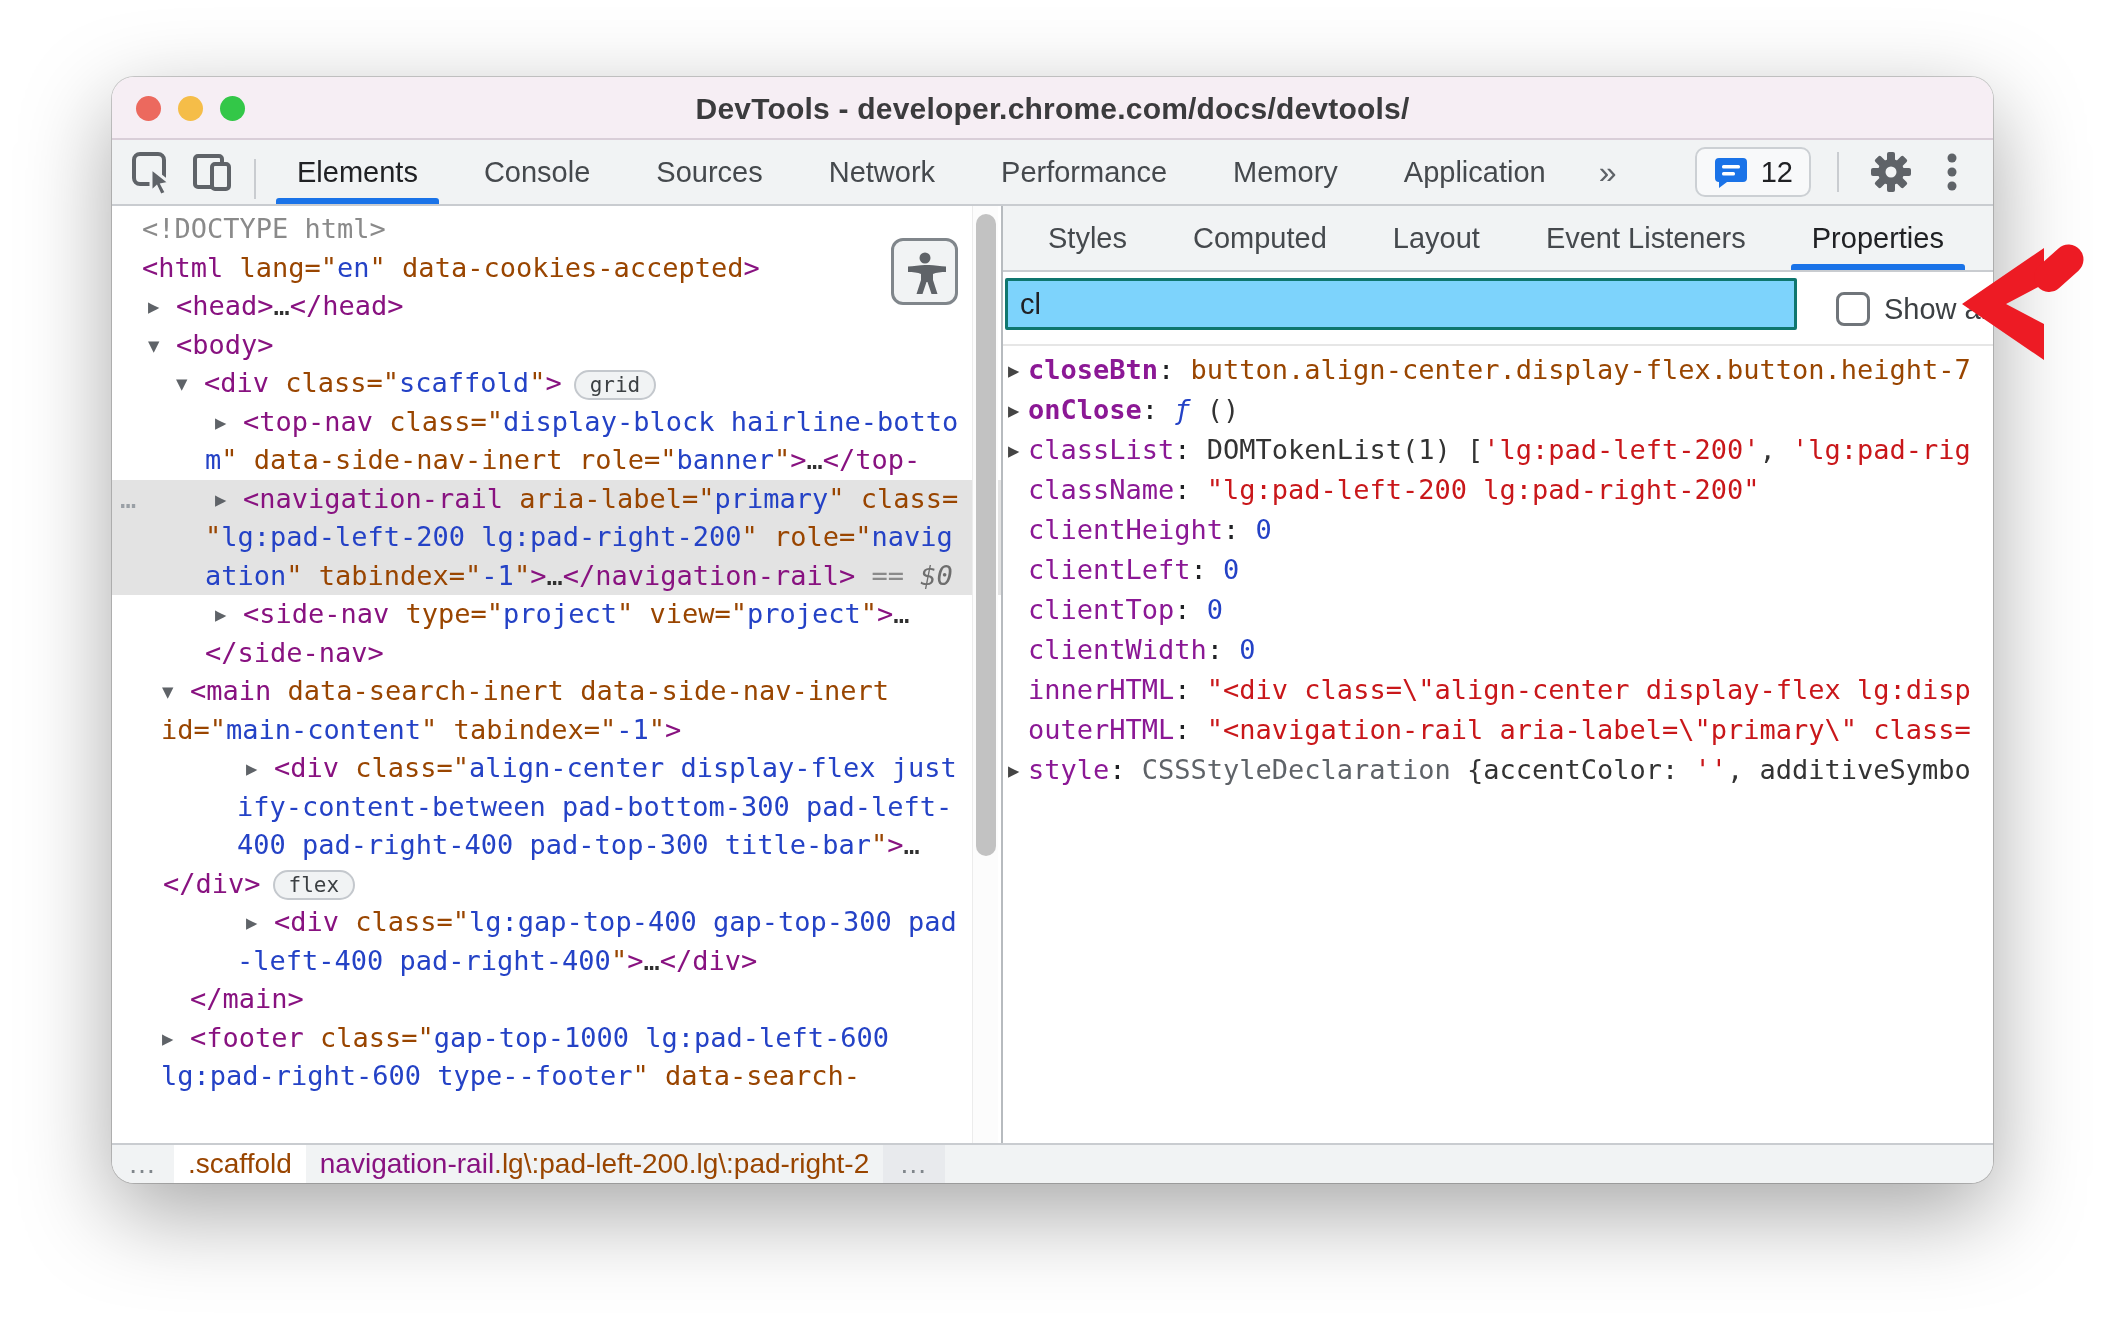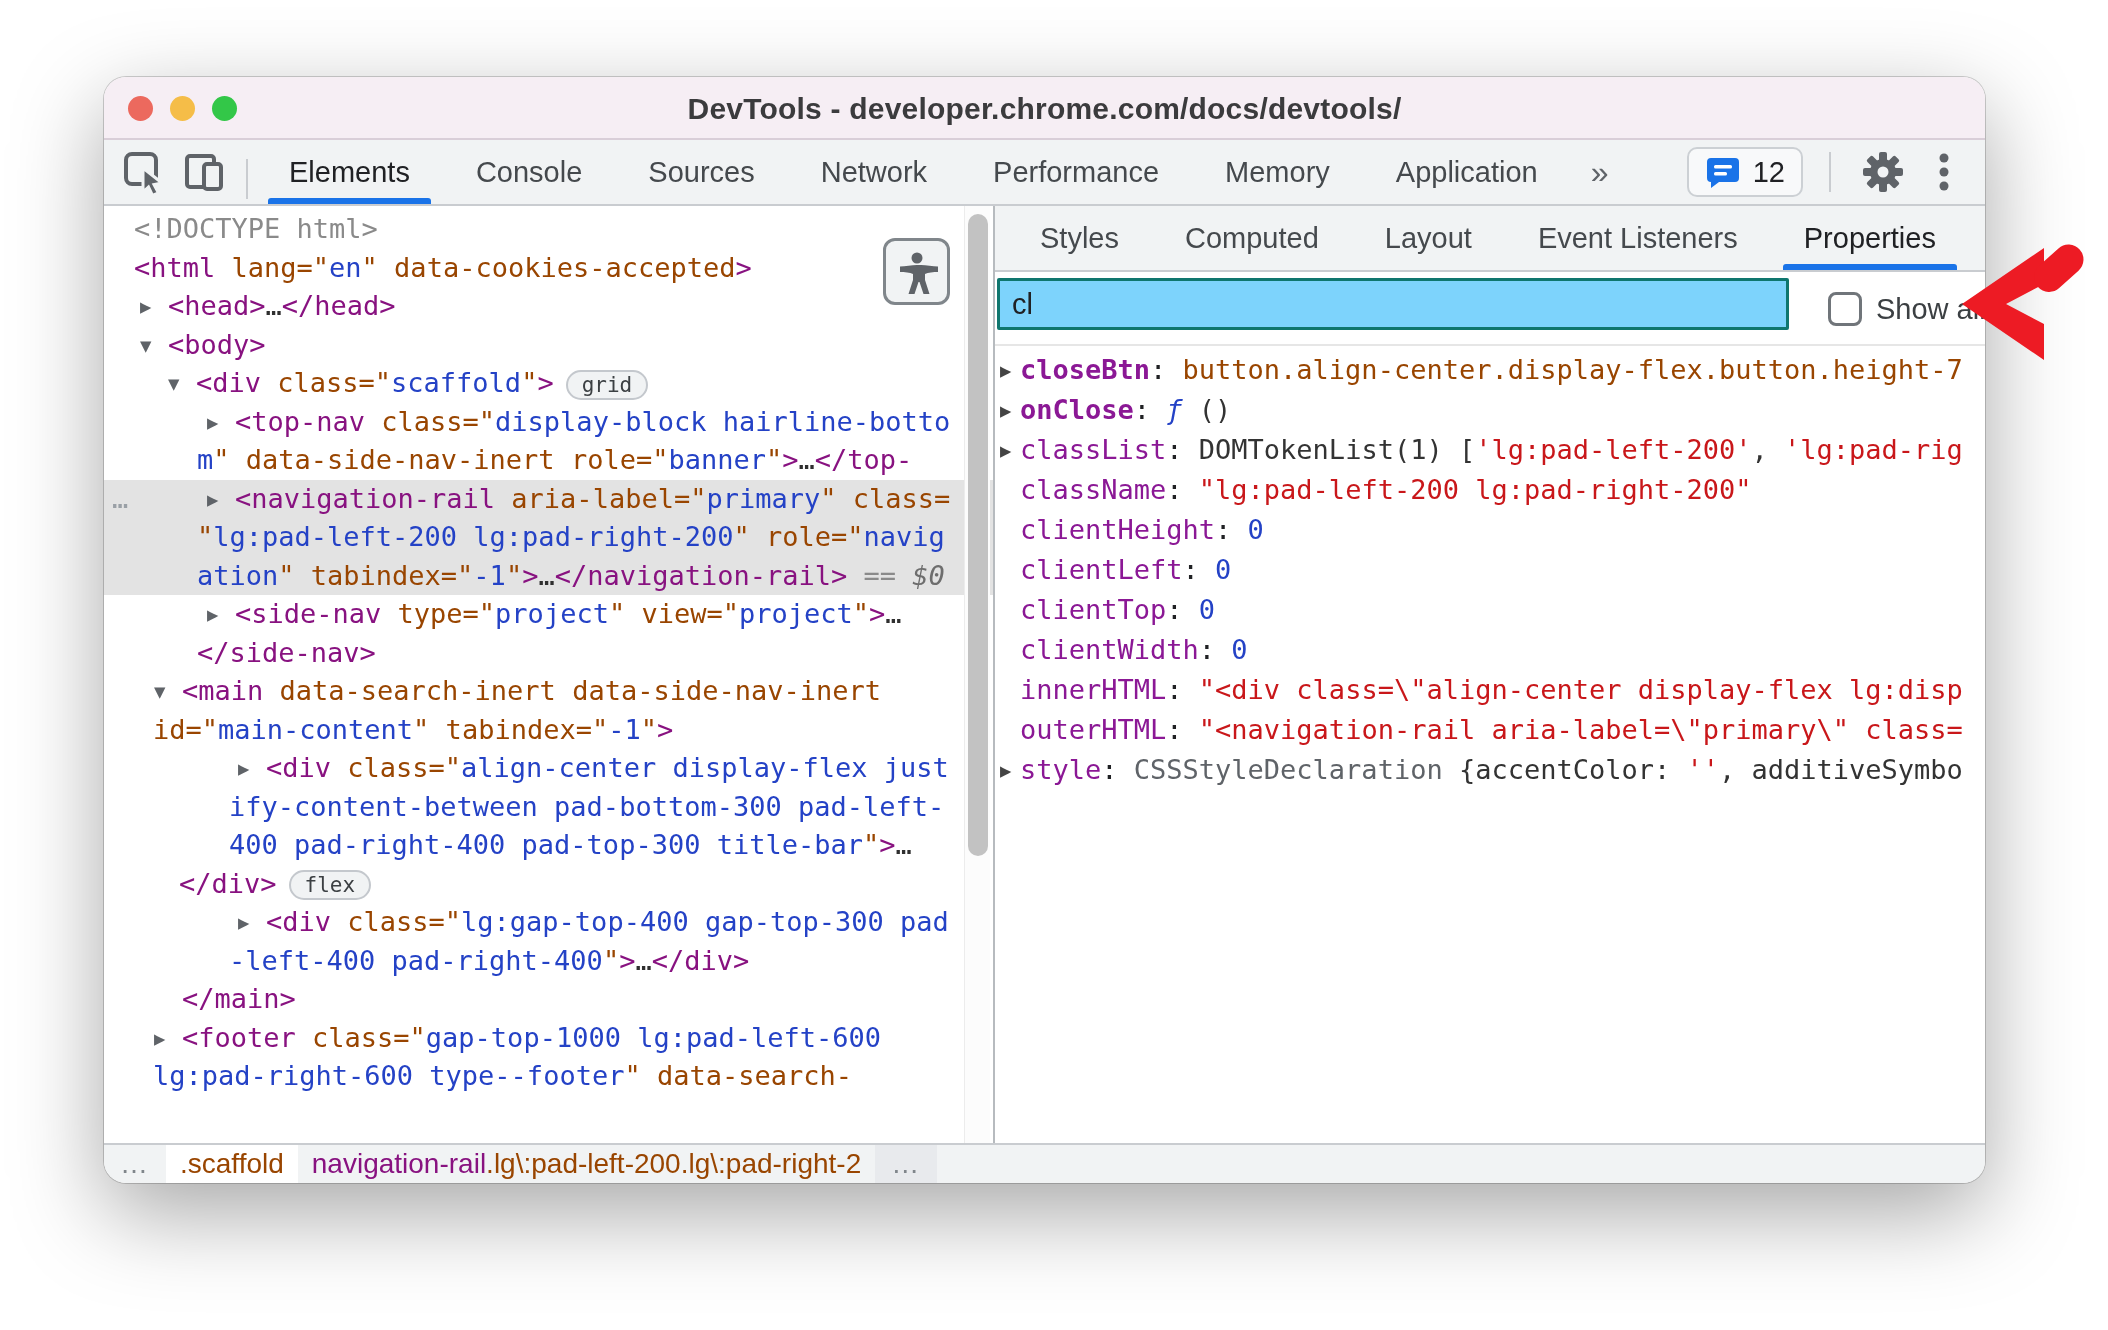--- a/index.html
+++ b/index.html
@@ -1,20 +1,20 @@
 <!DOCTYPE html>
 <html><head>
 <meta charset="utf-8">
 <style>
   * { box-sizing: border-box; margin: 0; padding: 0; }
   html,body { width: 2108px; height: 1330px; background: #ffffff; font-family: "Liberation Sans", sans-serif; }
   .stage { position: relative; width: 2108px; height: 1330px; overflow: hidden; }
 
   .window {
-    position: absolute; left: 104px; top: 77px; width: 1881px; height: 1106px;
+    position: absolute; left: 112px; top: 77px; width: 1881px; height: 1106px;
     background: #ffffff; border-radius: 22px; overflow: hidden;
     box-shadow: 0 0 0 1px rgba(0,0,0,.18), 0 30px 90px rgba(0,0,0,.35);
     display: flex; flex-direction: column;
   }
 
   
   .titlebar { height: 63px; background: #f6eef4; border-bottom: 2px solid #d9ced8; position: relative; flex: 0 0 auto; }
   .lights { position: absolute; left: 12px; top: 0; height: 63px; display: flex; align-items: center; gap: 17px; padding-left: 12px; }
   .light { width: 25px; height: 25px; border-radius: 50%; }
   .light.red { background: #ec695e; }
@@ -192,21 +192,21 @@
             <div class="t-row sel" style="padding-left: 131px;"><span class="t-gutter">…</span><span class="t-arrow" style="left: 103px;">▶</span><span class="c-tag">&lt;navigation-rail</span><span class="c-attr"> aria-label="</span><span class="c-val">primary</span><span class="c-attr">" class=</span></div>
             <div class="t-row sel" style="padding-left: 93px;"><span class="c-attr">"</span><span class="c-val">lg:pad-left-200 lg:pad-right-200</span><span class="c-attr">" role="</span><span class="c-val">navig</span></div>
             <div class="t-row sel" style="padding-left: 93px;"><span class="c-val">ation</span><span class="c-attr">" tabindex="</span><span class="c-val">-1</span><span class="c-attr">"</span><span class="c-tag">&gt;</span><span class="c-txt">…</span><span class="c-tag">&lt;/navigation-rail&gt;</span><span class="c-eq"> == </span><span class="c-d0">$0</span></div>
             <div class="t-row" style="padding-left: 131px;"><span class="t-arrow" style="left: 103px;">▶</span><span class="c-tag">&lt;side-nav</span><span class="c-attr"> type="</span><span class="c-val">project</span><span class="c-attr">" view="</span><span class="c-val">project</span><span class="c-attr">"</span><span class="c-tag">&gt;</span><span class="c-txt">…</span></div>
             <div class="t-row" style="padding-left: 93px;"><span class="c-tag">&lt;/side-nav&gt;</span></div>
             <div class="t-row" style="padding-left: 78px;"><span class="t-arrow" style="left: 50px;">▼</span><span class="c-tag">&lt;main</span><span class="c-attr"> data-search-inert data-side-nav-inert</span></div>
             <div class="t-row" style="padding-left: 49px;"><span class="c-attr">id="</span><span class="c-val">main-content</span><span class="c-attr">" tabindex="</span><span class="c-val">-1</span><span class="c-attr">"</span><span class="c-tag">&gt;</span></div>
             <div class="t-row" style="padding-left: 162px;"><span class="t-arrow" style="left: 134px;">▶</span><span class="c-tag">&lt;div</span><span class="c-attr"> class="</span><span class="c-val">align-center display-flex just</span></div>
             <div class="t-row" style="padding-left: 125px;"><span class="c-val">ify-content-between pad-bottom-300 pad-left-</span></div>
             <div class="t-row" style="padding-left: 125px;"><span class="c-val">400 pad-right-400 pad-top-300 title-bar</span><span class="c-attr">"</span><span class="c-tag">&gt;</span><span class="c-txt">…</span></div>
-            <div class="t-row" style="padding-left: 75px;"><span class="c-tag">&lt;/div&gt;</span><span class="badge">flex</span></div>
+            <div class="t-row" style="padding-left: 51px;"><span class="c-tag">&lt;/div&gt;</span><span class="badge">flex</span></div>
             <div class="t-row" style="padding-left: 162px;"><span class="t-arrow" style="left: 134px;">▶</span><span class="c-tag">&lt;div</span><span class="c-attr"> class="</span><span class="c-val">lg:gap-top-400 gap-top-300 pad</span></div>
             <div class="t-row" style="padding-left: 125px;"><span class="c-val">-left-400 pad-right-400</span><span class="c-attr">"</span><span class="c-tag">&gt;</span><span class="c-txt">…</span><span class="c-tag">&lt;/div&gt;</span></div>
             <div class="t-row" style="padding-left: 78px;"><span class="c-tag">&lt;/main&gt;</span></div>
             <div class="t-row" style="padding-left: 78px;"><span class="t-arrow" style="left: 50px;">▶</span><span class="c-tag">&lt;footer</span><span class="c-attr"> class="</span><span class="c-val">gap-top-1000 lg:pad-left-600</span></div>
             <div class="t-row" style="padding-left: 49px;"><span class="c-val">lg:pad-right-600 type--footer</span><span class="c-attr">" data-search-</span></div>
           </div>
         <div class="a11y-btn">
           <svg width="46" height="46" viewBox="0 0 46 46">
             <circle cx="23" cy="9" r="5.5" fill="#5f6368"></circle>
             <path d="M23 16 c-5 0 -12 1.5 -17 1.5 v5.5 c4.5 0 10 .5 13 2 v6 l-4.5 14 h6 l4-12 1 0 4 12 h6 l-4.5-14 v-6 c3-1.5 8.5-2 13-2 v-5.5 c-5 0-12-1.5-17-1.5z" fill="#5f6368"></path>

